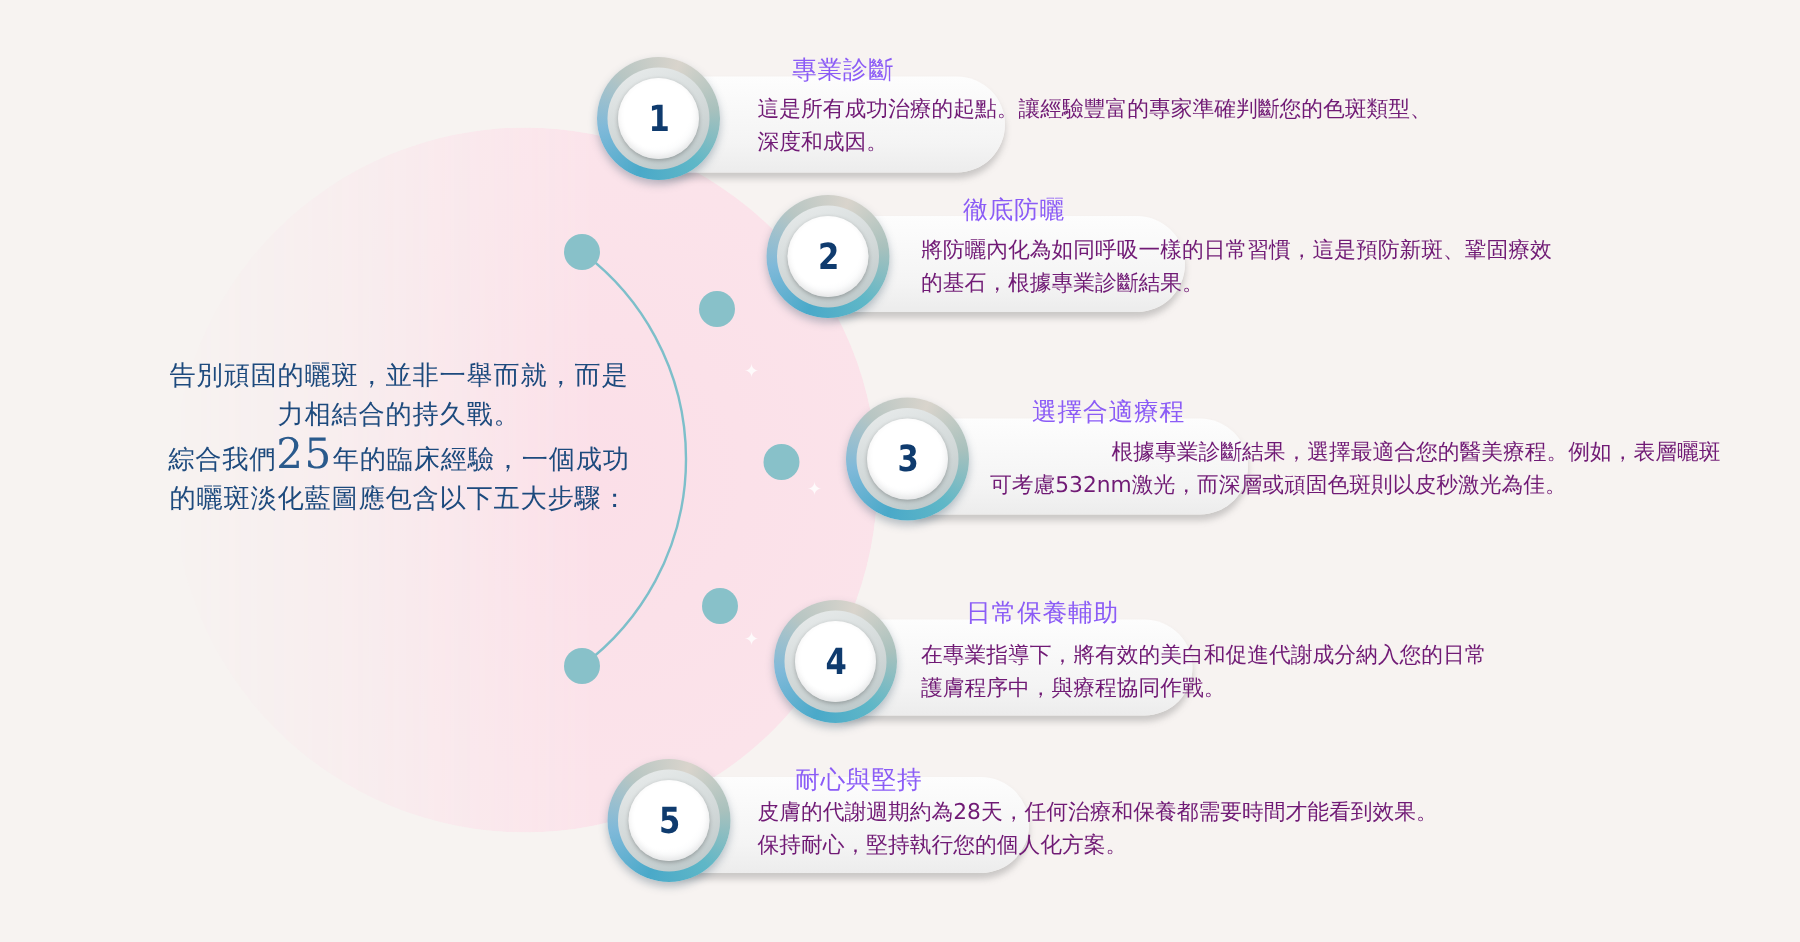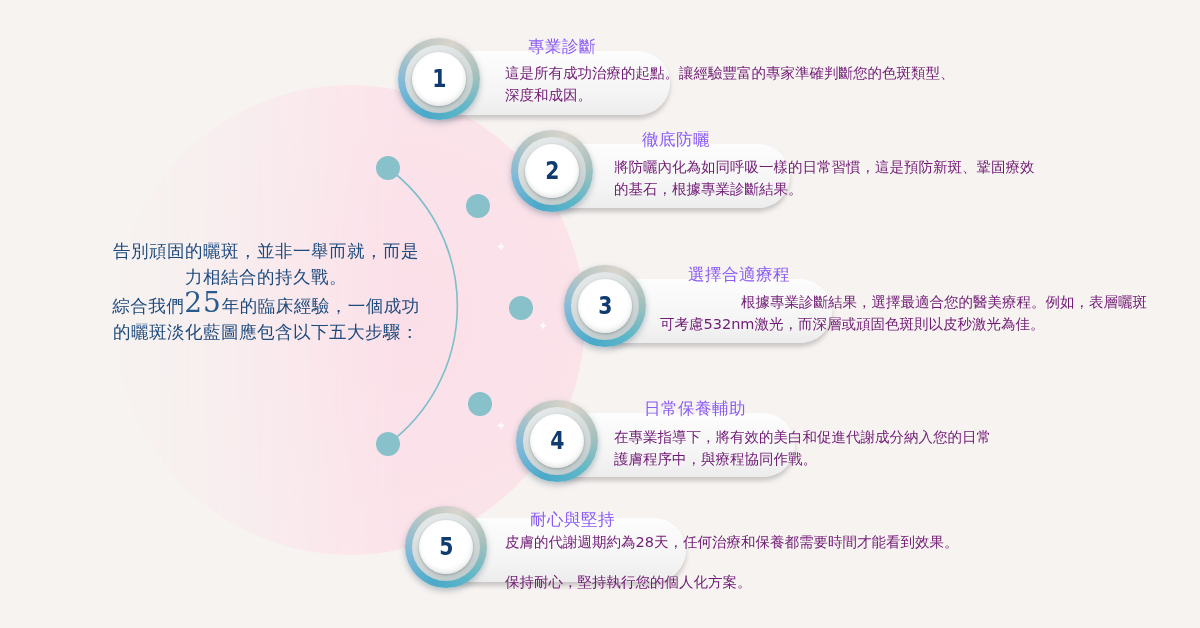--- a/index.html
+++ b/index.html
@@ -179,16 +179,16 @@
 
   <div class="step">
     <div class="pill" style="left:450px; top:518px; width:236px;"></div>
     <div class="badge" style="left:405px; top:506px;">
       <div class="face">
           <span class="num">5</span>
         </div>
     </div>
     <div class="title" style="left:530px; top:509px;">耐心與堅持</div>
     <div class="desc" style="left:505px; top:531px;">皮膚的代謝週期約為28天，任何治療和保養都需要時間才能看到效果。</div>
-    <div class="desc" style="left:505px; top:553px;margin-top:18px;">保持耐心，堅持執行您的個人化方案。</div>
+    <div class="desc" style="left:505px; top:553px;">保持耐心，堅持執行您的個人化方案。</div>
   </div>
 
 </div>
 
 </body></html>

